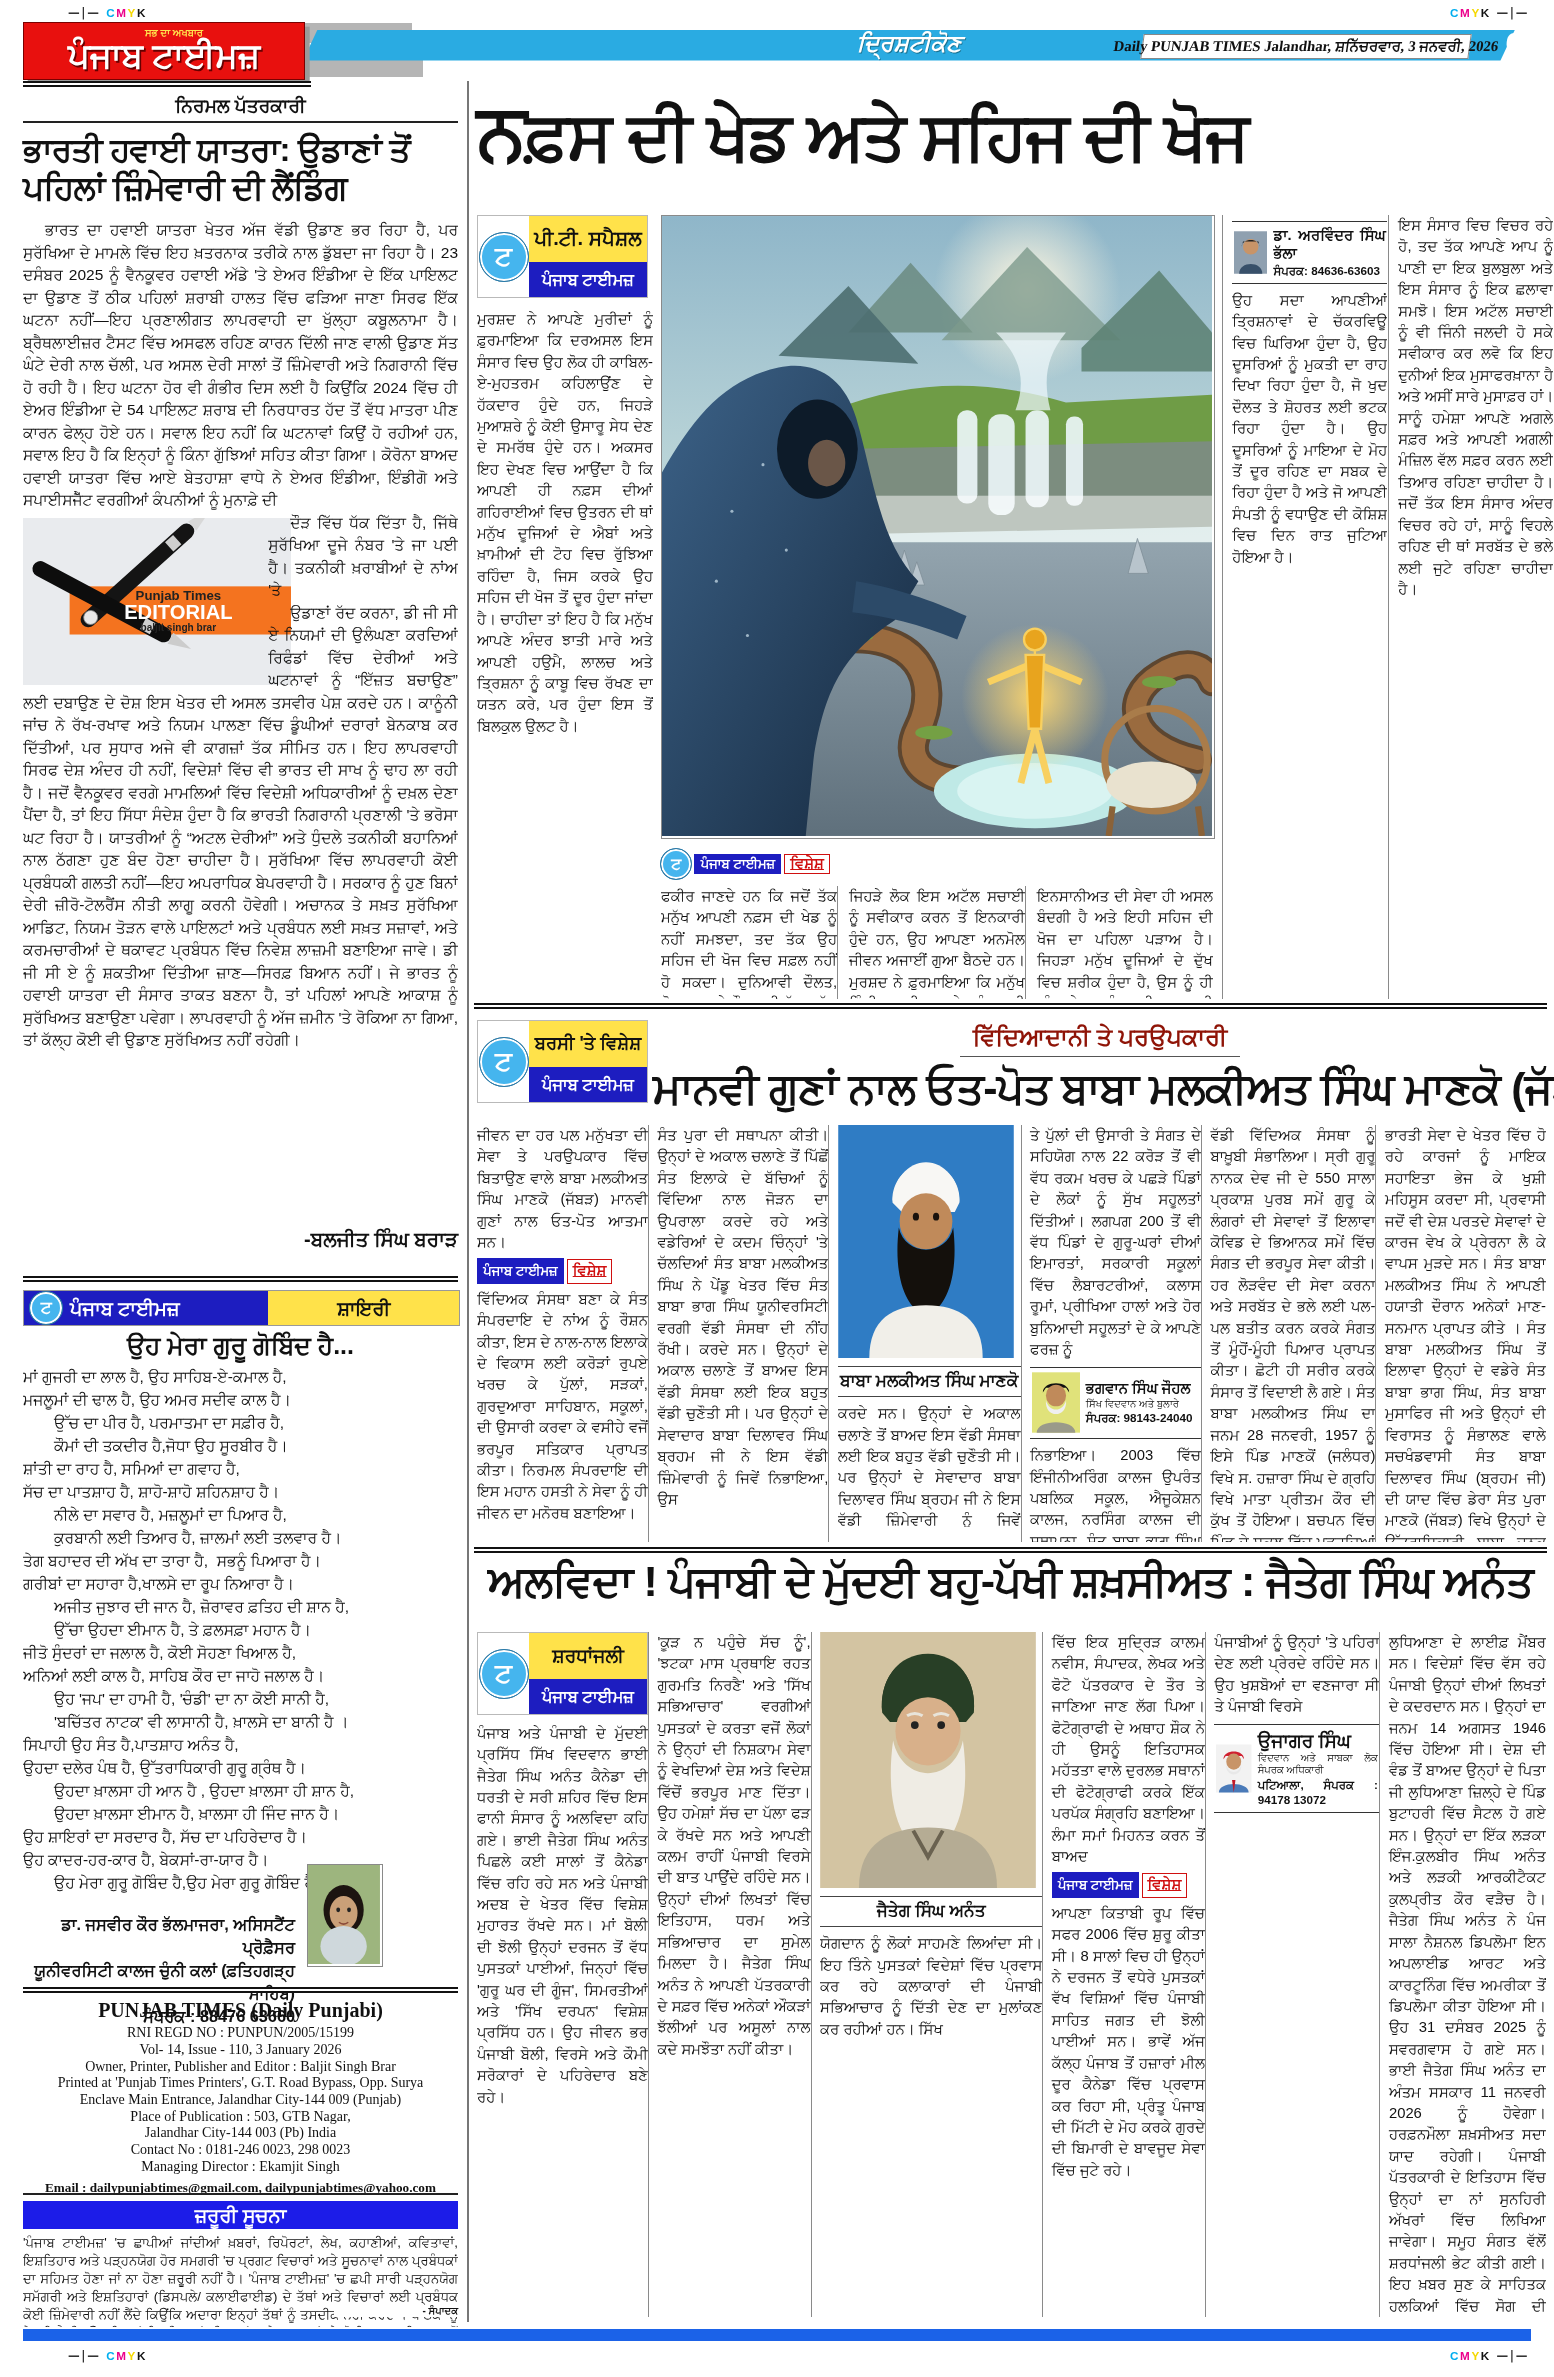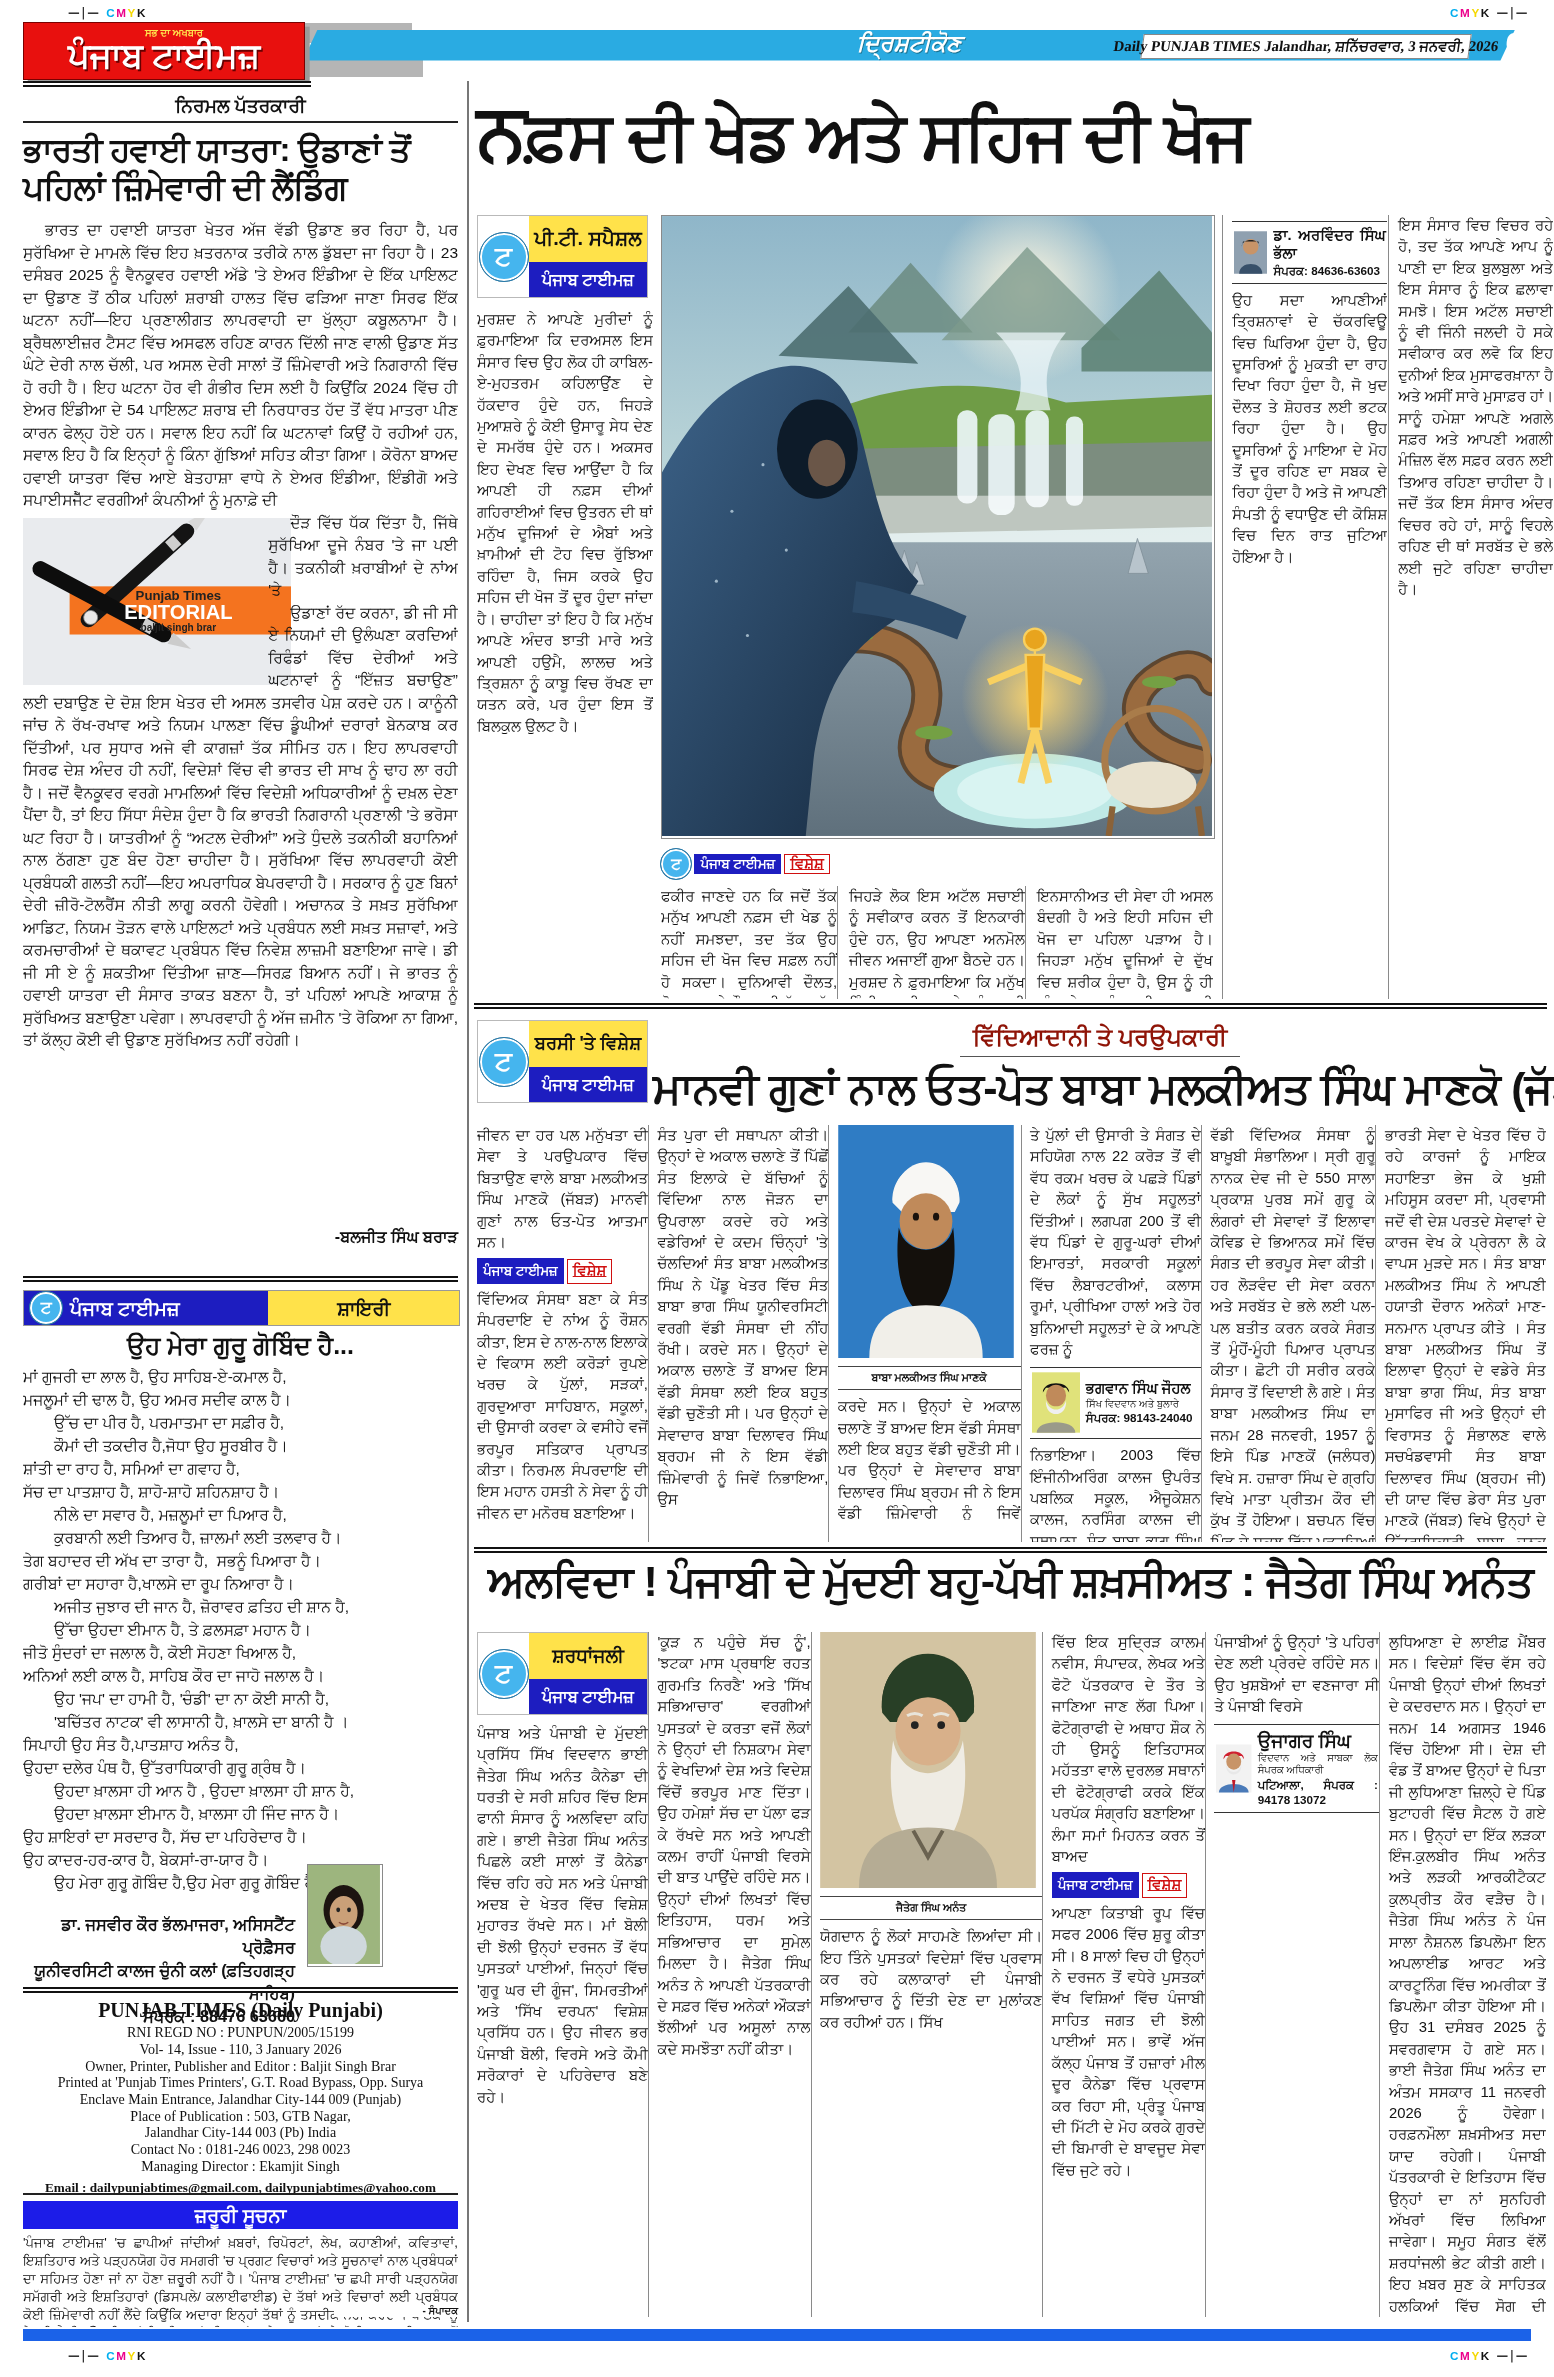--- a/index.html
+++ b/index.html
@@ -27,21 +27,21 @@
   .pagenum{color:#fff;font-size:31px;font-weight:bold;display:flex;align-items:center;justify-content:center;}
   
   .ruled{border-top:2.3px solid #111;border-bottom:2.3px solid #111;height:2.3px;background:#fff;}
   .rule1{background:#222;height:1.6px;}
   .vrule{background:#777;width:1.6px;}
   
   .kicker{font-weight:bold;font-size:18.7px;text-align:center;}
   .headline-l{font-weight:bold;font-size:33px;line-height:1.16;letter-spacing:-0.8px;}
   .body-txt{font-size:15.5px;line-height:22.5px;}
   .body-txt .para{text-indent:22px;}
-  .sig{font-weight:bold;font-size:16px;text-align:right;}
+  .sig{font-weight:bold;font-size:20px;text-align:right;}
   
   .badge{display:flex;align-items:center;background:#fff;border:0.8px solid #b9b9b9;}
   .badge .logo-wrap{width:51px;display:flex;align-items:center;justify-content:center;}
   .badge .rows{flex:1;display:flex;flex-direction:column;height:100%;}
   .badge .row-top{background:#ffe24a;flex:1.3;display:flex;align-items:center;justify-content:center;
                   font-weight:bold;font-size:20px;color:#111;}
   .badge .row-bot{background:#1d1dc0;flex:1;display:flex;align-items:center;justify-content:center;
                   font-weight:bold;font-size:16.3px;color:#fff;}
   .pt-logo{border-radius:50%;background:#45b5ee;color:#fff;font-weight:bold;
            display:flex;align-items:center;justify-content:center;border:2.3px solid #fff;
@@ -71,21 +71,21 @@
   
   .headline-xl{font-weight:bold;font-size:67px;line-height:1.05;letter-spacing:-1.6px;white-space:nowrap;}
   .headline-xl::first-letter{font-size:118%;}
   .headline-m{font-weight:bold;font-size:43px;line-height:1.05;letter-spacing:-0.8px;text-align:center;white-space:nowrap;}
   .col-txt{font-size:14.8px;line-height:21.4px;}
   .author-card{border-top:1.6px solid #333;border-bottom:1.6px solid #333;padding:4.7px 1.6px;margin:6.2px 0;
                display:flex;gap:6.2px;align-items:center;background:#fff;}
   .author-card .ac-name{font-weight:bold;font-size:14.8px;line-height:1.2;}
   .author-card .ac-role{font-size:10px;line-height:1.25;}
   .author-card .ac-contact{font-weight:bold;font-size:11.7px;line-height:1.3;}
-  .photo-caption{font-weight:bold;font-size:11px;text-align:center;padding:4.7px 0;
+  .photo-caption{font-weight:bold;font-size:17px;text-align:center;padding:4.7px 0;
                  border-bottom:1.6px solid #444;margin-bottom:6.2px;}
   .cols{display:flex;}
   .cols>.ncol{overflow:hidden;}
   .cols>.ncol+.ncol{border-left:0.8px solid #8a8a8a;}
   .kicker-red{color:#8f1407;font-weight:bold;font-size:24px;text-align:center;}
   .krule{height:1.6px;background:#555;margin:4.7px auto 0 auto;width:280px;}
   .img-frame{border:0.8px solid #8a8a8a;}
   .footer-blue{background:#1b62e8;}
 </style>
 </head>

